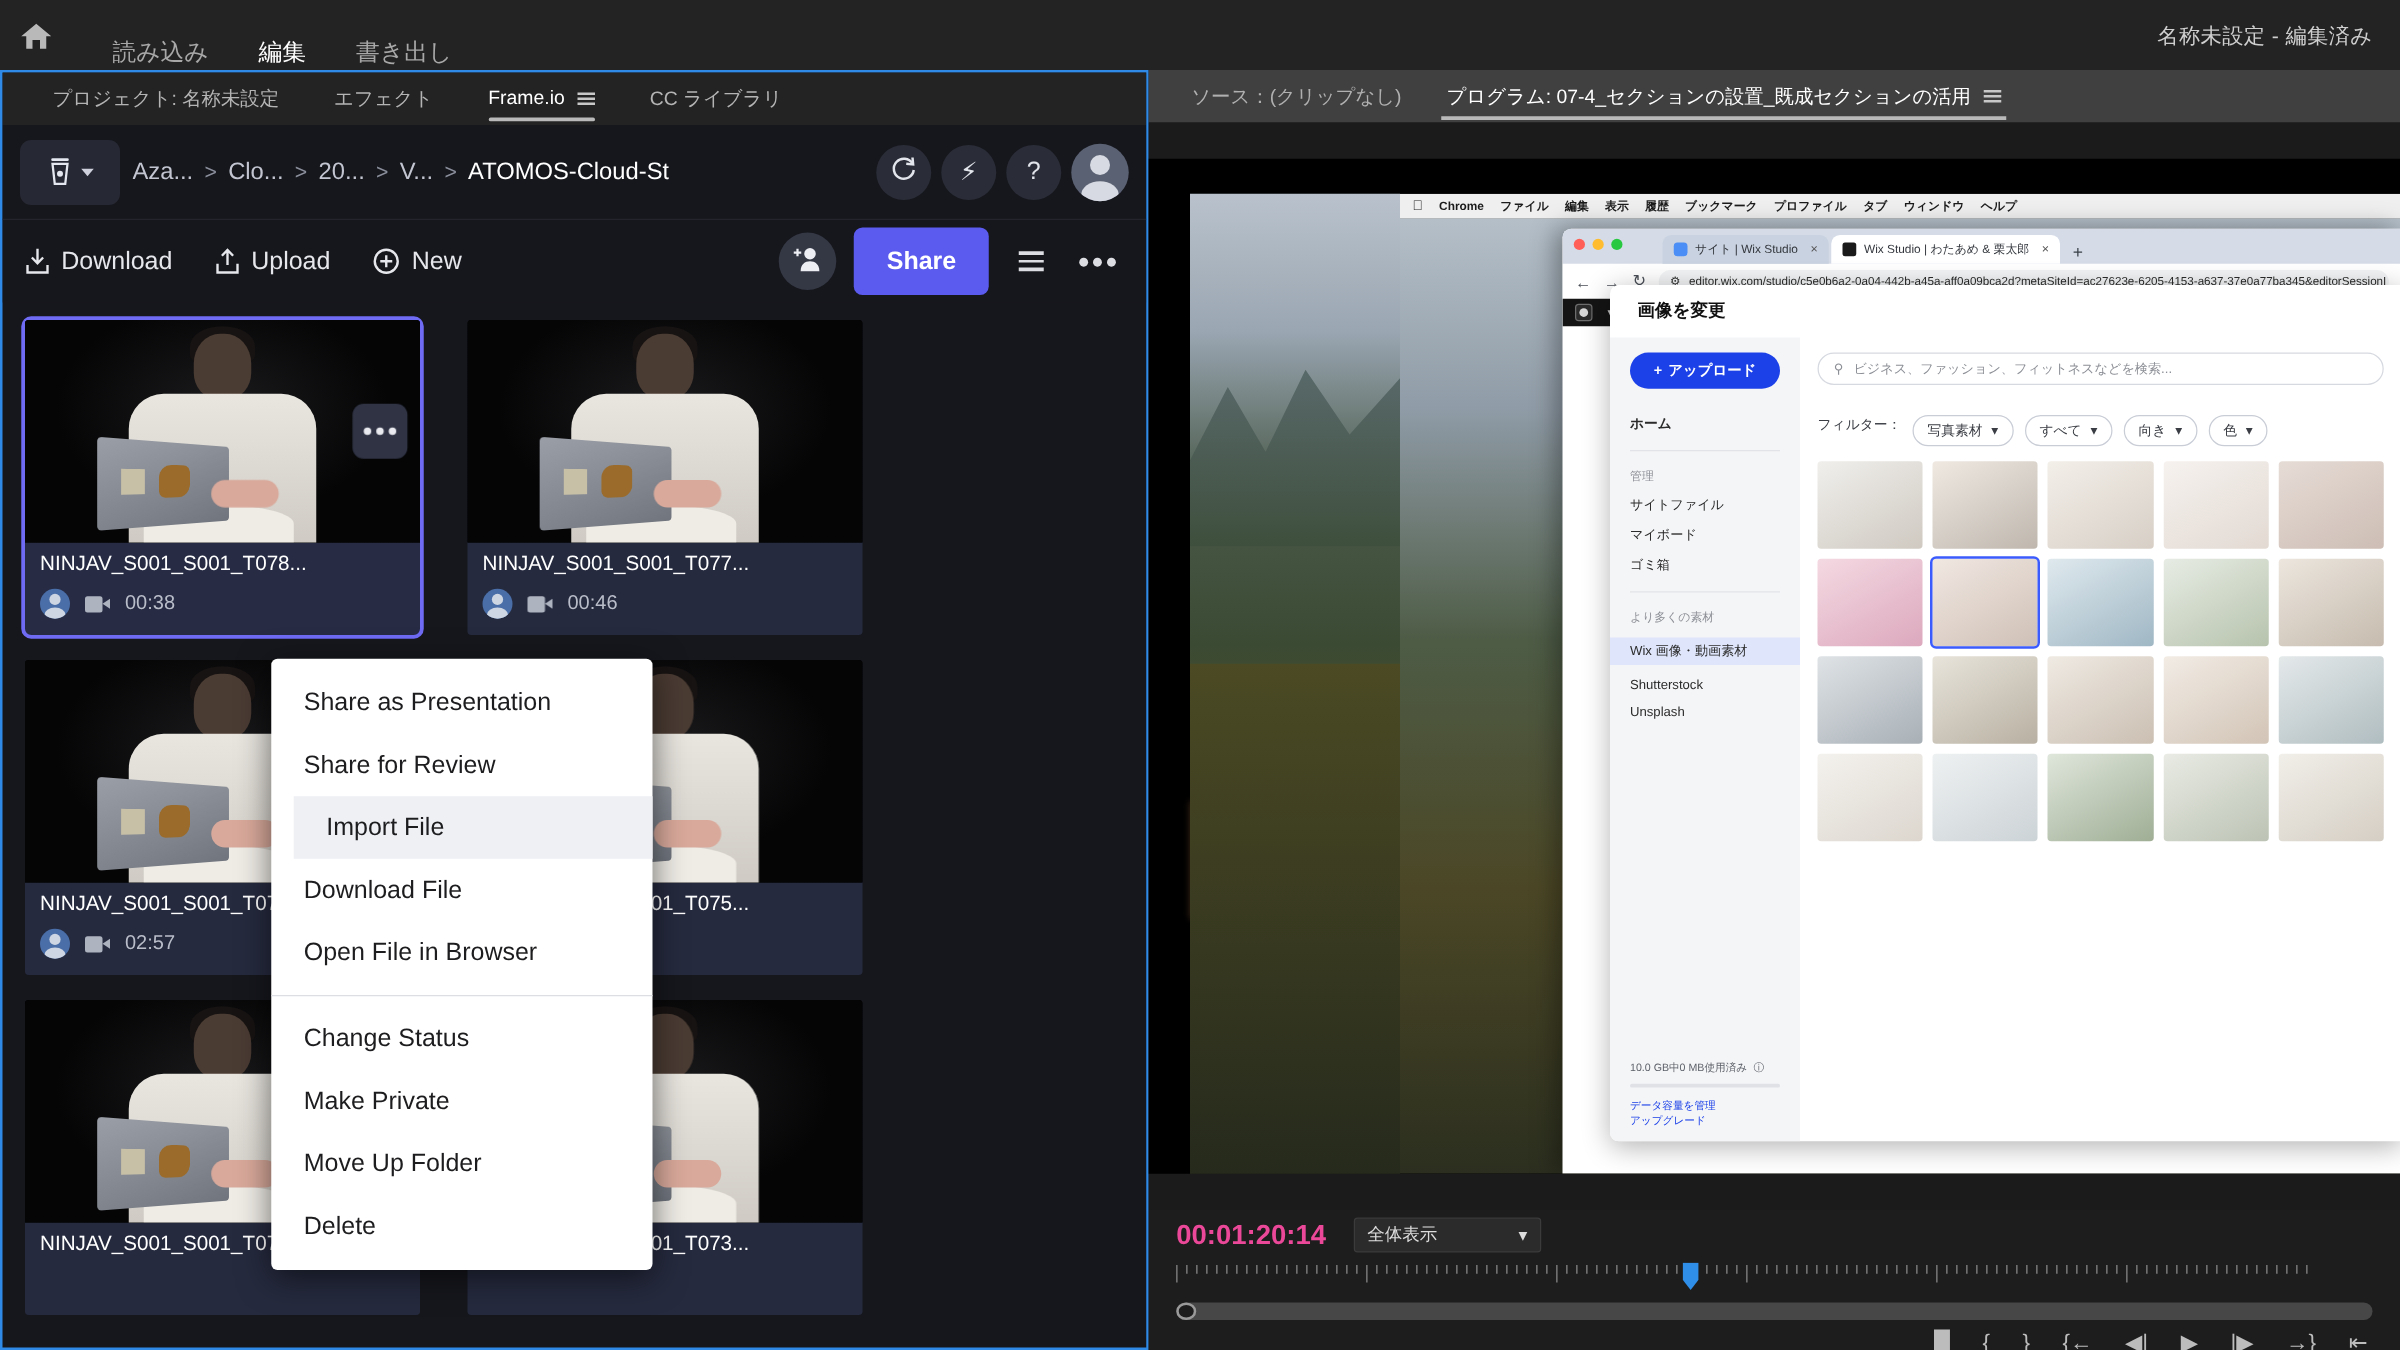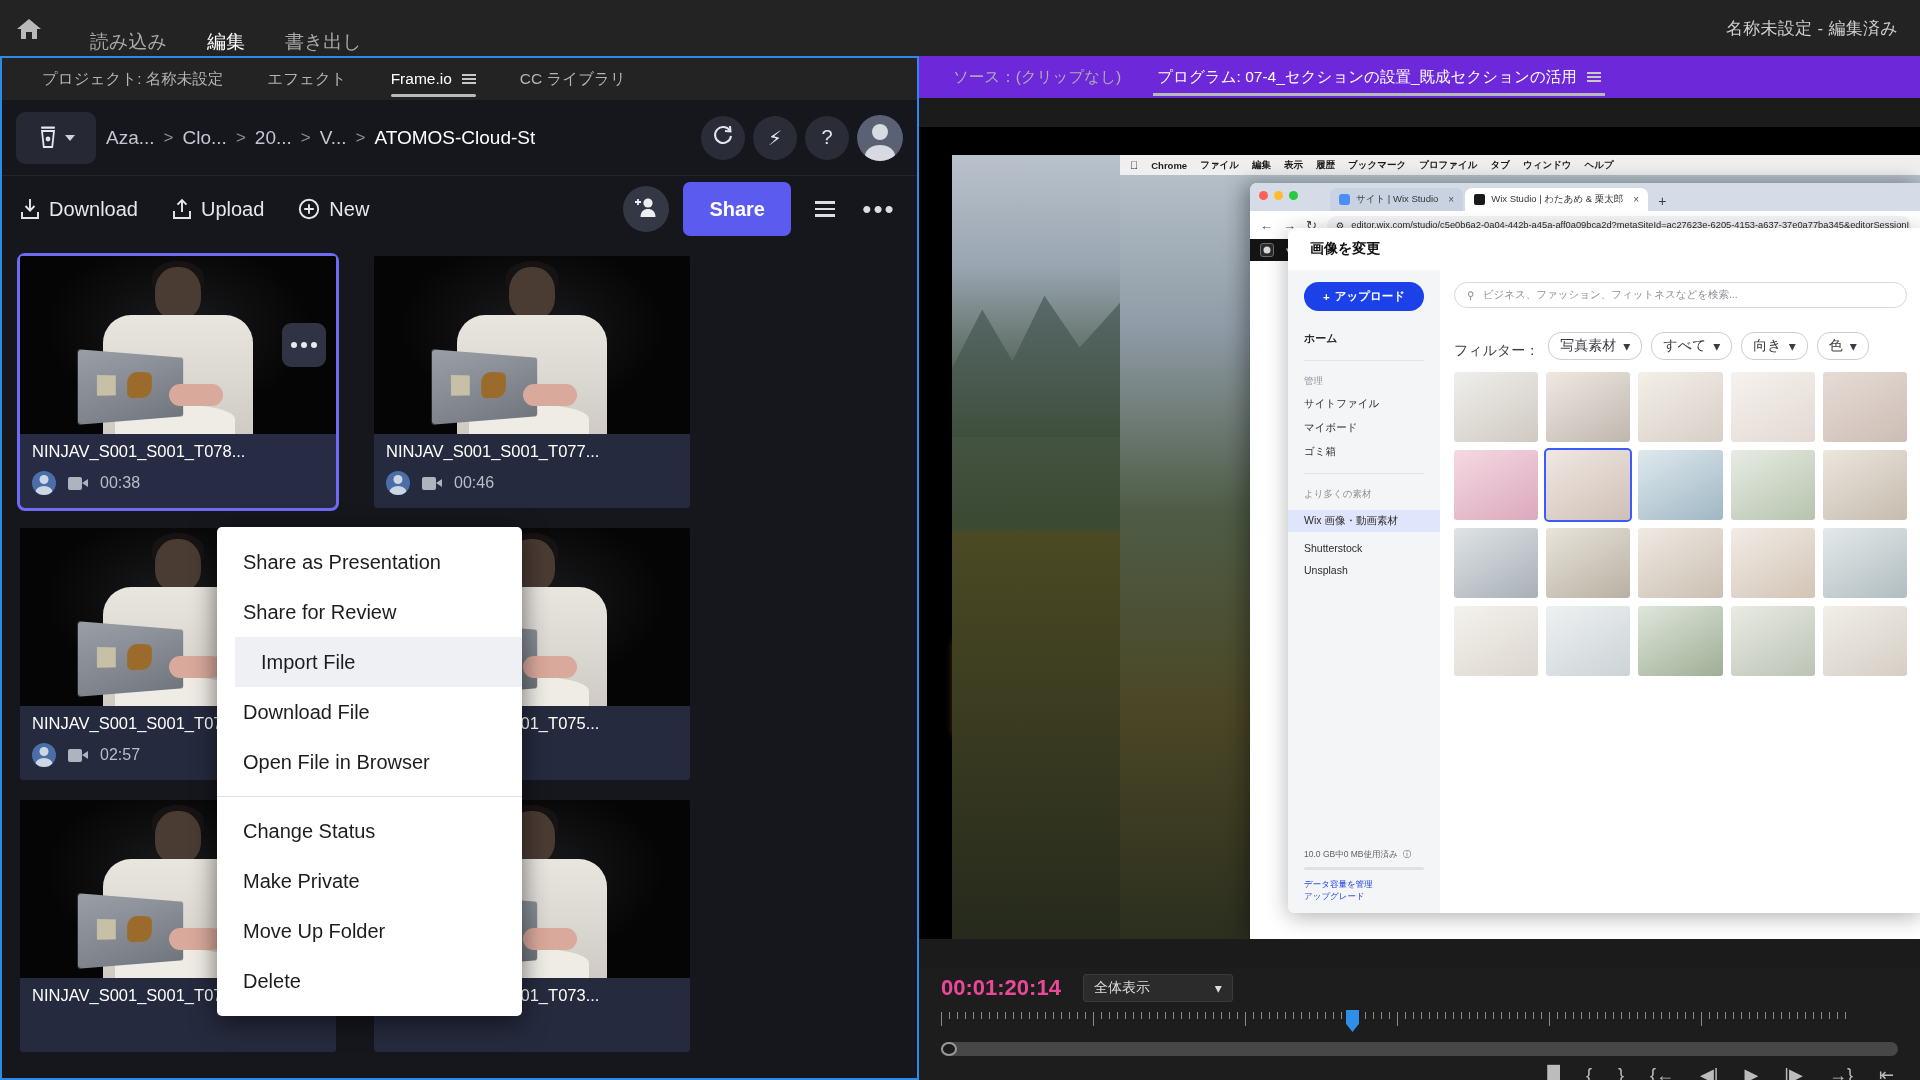--- a/index.html
+++ b/index.html
@@ -157,21 +157,21 @@
     font-size: 20px; color: #1d1d1f;
   }
   .ctx-item.hover { background: #eef0f4; margin-left: 18px; }
   .ctx-sep { height: 1px; background: #dcdee3; margin: 9px 0; }
 
   
   .right-panel {
     position: absolute; left: 919px; top: 56px; width: 1001px; height: 1024px;
     background: #1d1d1d;
   }
-  .rp-tabs { height: 42px; display: flex; align-items: center; background: #6d28d9; padding-left: 16px; }
+  .rp-tabs { height: 42px; display: flex; align-items: center; background: #404040; padding-left: 16px; }
   .rp-tab { font-size: 15.5px; color: #b0b0b0; padding: 0 18px; height: 42px; display: flex; align-items: center; gap: 10px; position: relative; }
   .rp-tab.active { color: #ffffff; }
   .rp-tab.active::after {
     content: ""; position: absolute; left: 14px; right: 14px; bottom: 2px; height: 3px; background: #b9b9b9;
   }
   .monitor {
     position: absolute; left: 0; top: 42px; width: 1001px; height: 870px;
     background: #1b1b1b; display: flex; align-items: center; justify-content: center;
   }
   .video-frame { position: relative; width: 1001px; height: 812px; overflow: hidden; background: #000; }
@@ -231,21 +231,21 @@
   .wd-hr { height: 1px; background: #e1e3e8; margin: 14px 0; }
   .wd-lbl { font-size: 9.5px; color: #8c8f96; margin-bottom: 9px; }
   .wd-link { font-size: 10.5px; color: #2b2b2b; margin-bottom: 10px; }
   .wd-link.sel { background: #dfe6fb; margin: 0 -16px 10px -16px; padding: 4px 16px; }
   .wd-foot { position: absolute; left: 0; bottom: 0; width: 152px; padding: 10px 16px; background: #f4f5f7; }
   .wd-foot .usage { font-size: 8.5px; color: #5d6169; display: flex; align-items: center; gap: 5px; }
   .wd-foot .bar { height: 3px; background: #dfe1e6; border-radius: 2px; margin: 6px 0 8px 0; }
   .wd-foot .bl { font-size: 8.5px; color: #1c41e8; line-height: 1.5; }
   .wd-main { flex: 1; padding: 12px 14px; overflow: hidden; }
   .wd-search { height: 26px; border: 1px solid #d6d9e0; border-radius: 14px; display: flex; align-items: center; gap: 8px; padding: 0 12px; font-size: 10.5px; color: #8c8f96; }
-  .wd-filters { display: flex; align-items: flex-end; gap: 9px; margin-top: 24px; font-size: 14px; color: #3a3d44; font-family: Liberation Serif, serif; }
+  .wd-filters { display: flex; align-items: flex-start; gap: 9px; margin-top: 24px; font-size: 11px; color: #3a3d44; font-family: Liberation Serif, serif; }
   .pill { border: 1px solid #c9cdd6; border-radius: 13px; padding: 4px 11px; display: flex; align-items: center; gap: 7px; background: #fff; }
   .img-grid { margin-top: 12px; display: grid; grid-template-columns: repeat(5, 1fr); gap: 8px; }
   .img-cell { height: 70px; border-radius: 3px; overflow: hidden; position: relative; background: #ddd; }
   .img-cell.sel { outline: 2px solid #3b5bfd; }
 
   
   .tl-area { position: absolute; left: 0; bottom: 0; width: 1001px; height: 112px; background: #1d1d1d; }
   .tl-top { display: flex; align-items: center; gap: 22px; padding: 6px 0 0 22px; }
   .tc { font-size: 22px; color: #ec4899; font-weight: 700; font-family: "Liberation Sans", sans-serif; }
   .zoom-sel {

